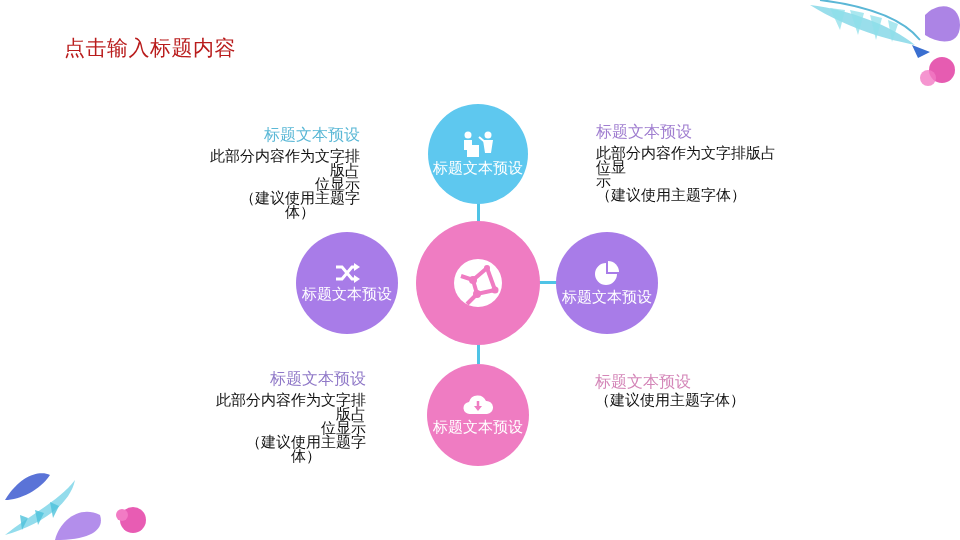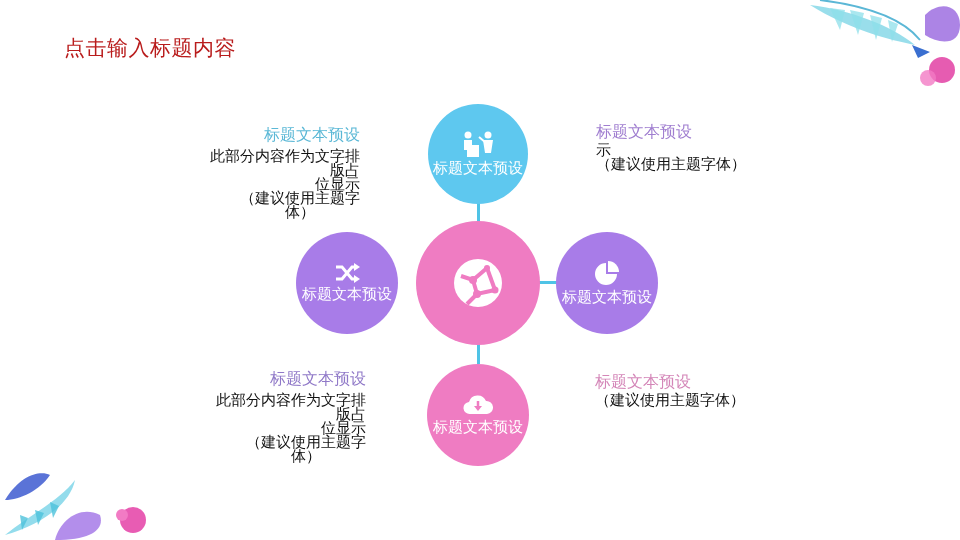--- a/index.html
+++ b/index.html
@@ -111,20 +111,21 @@
 
 <div class="block right-al" style="left:200px;top:125px;width:160px;">
   <div class="h" style="color:#5bb8d6;">标题文本预设</div>
   <div class="p" style="margin-top:3px;">此部分内容作为文字排版占</div>
   <div class="p">位显示</div>
   <div class="p" style="text-align:center;padding-left:40px;">（建议使用主题字体）</div>
 </div>
 
 <div class="block" style="left:596px;top:122px;width:190px;">
   <div class="h" style="color:#a07ed0;">标题文本预设</div>
+  <div class="p" style="margin-top:3px;">此部分内容作为文字排版占位显</div>
   <div class="p">示</div>
   <div class="p">（建议使用主题字体）</div>
 </div>
 
 <div class="block right-al" style="left:206px;top:369px;width:160px;">
   <div class="h" style="color:#9079c8;">标题文本预设</div>
   <div class="p" style="margin-top:3px;">此部分内容作为文字排版占</div>
   <div class="p">位显示</div>
   <div class="p" style="text-align:center;padding-left:40px;">（建议使用主题字体）</div>
 </div>

